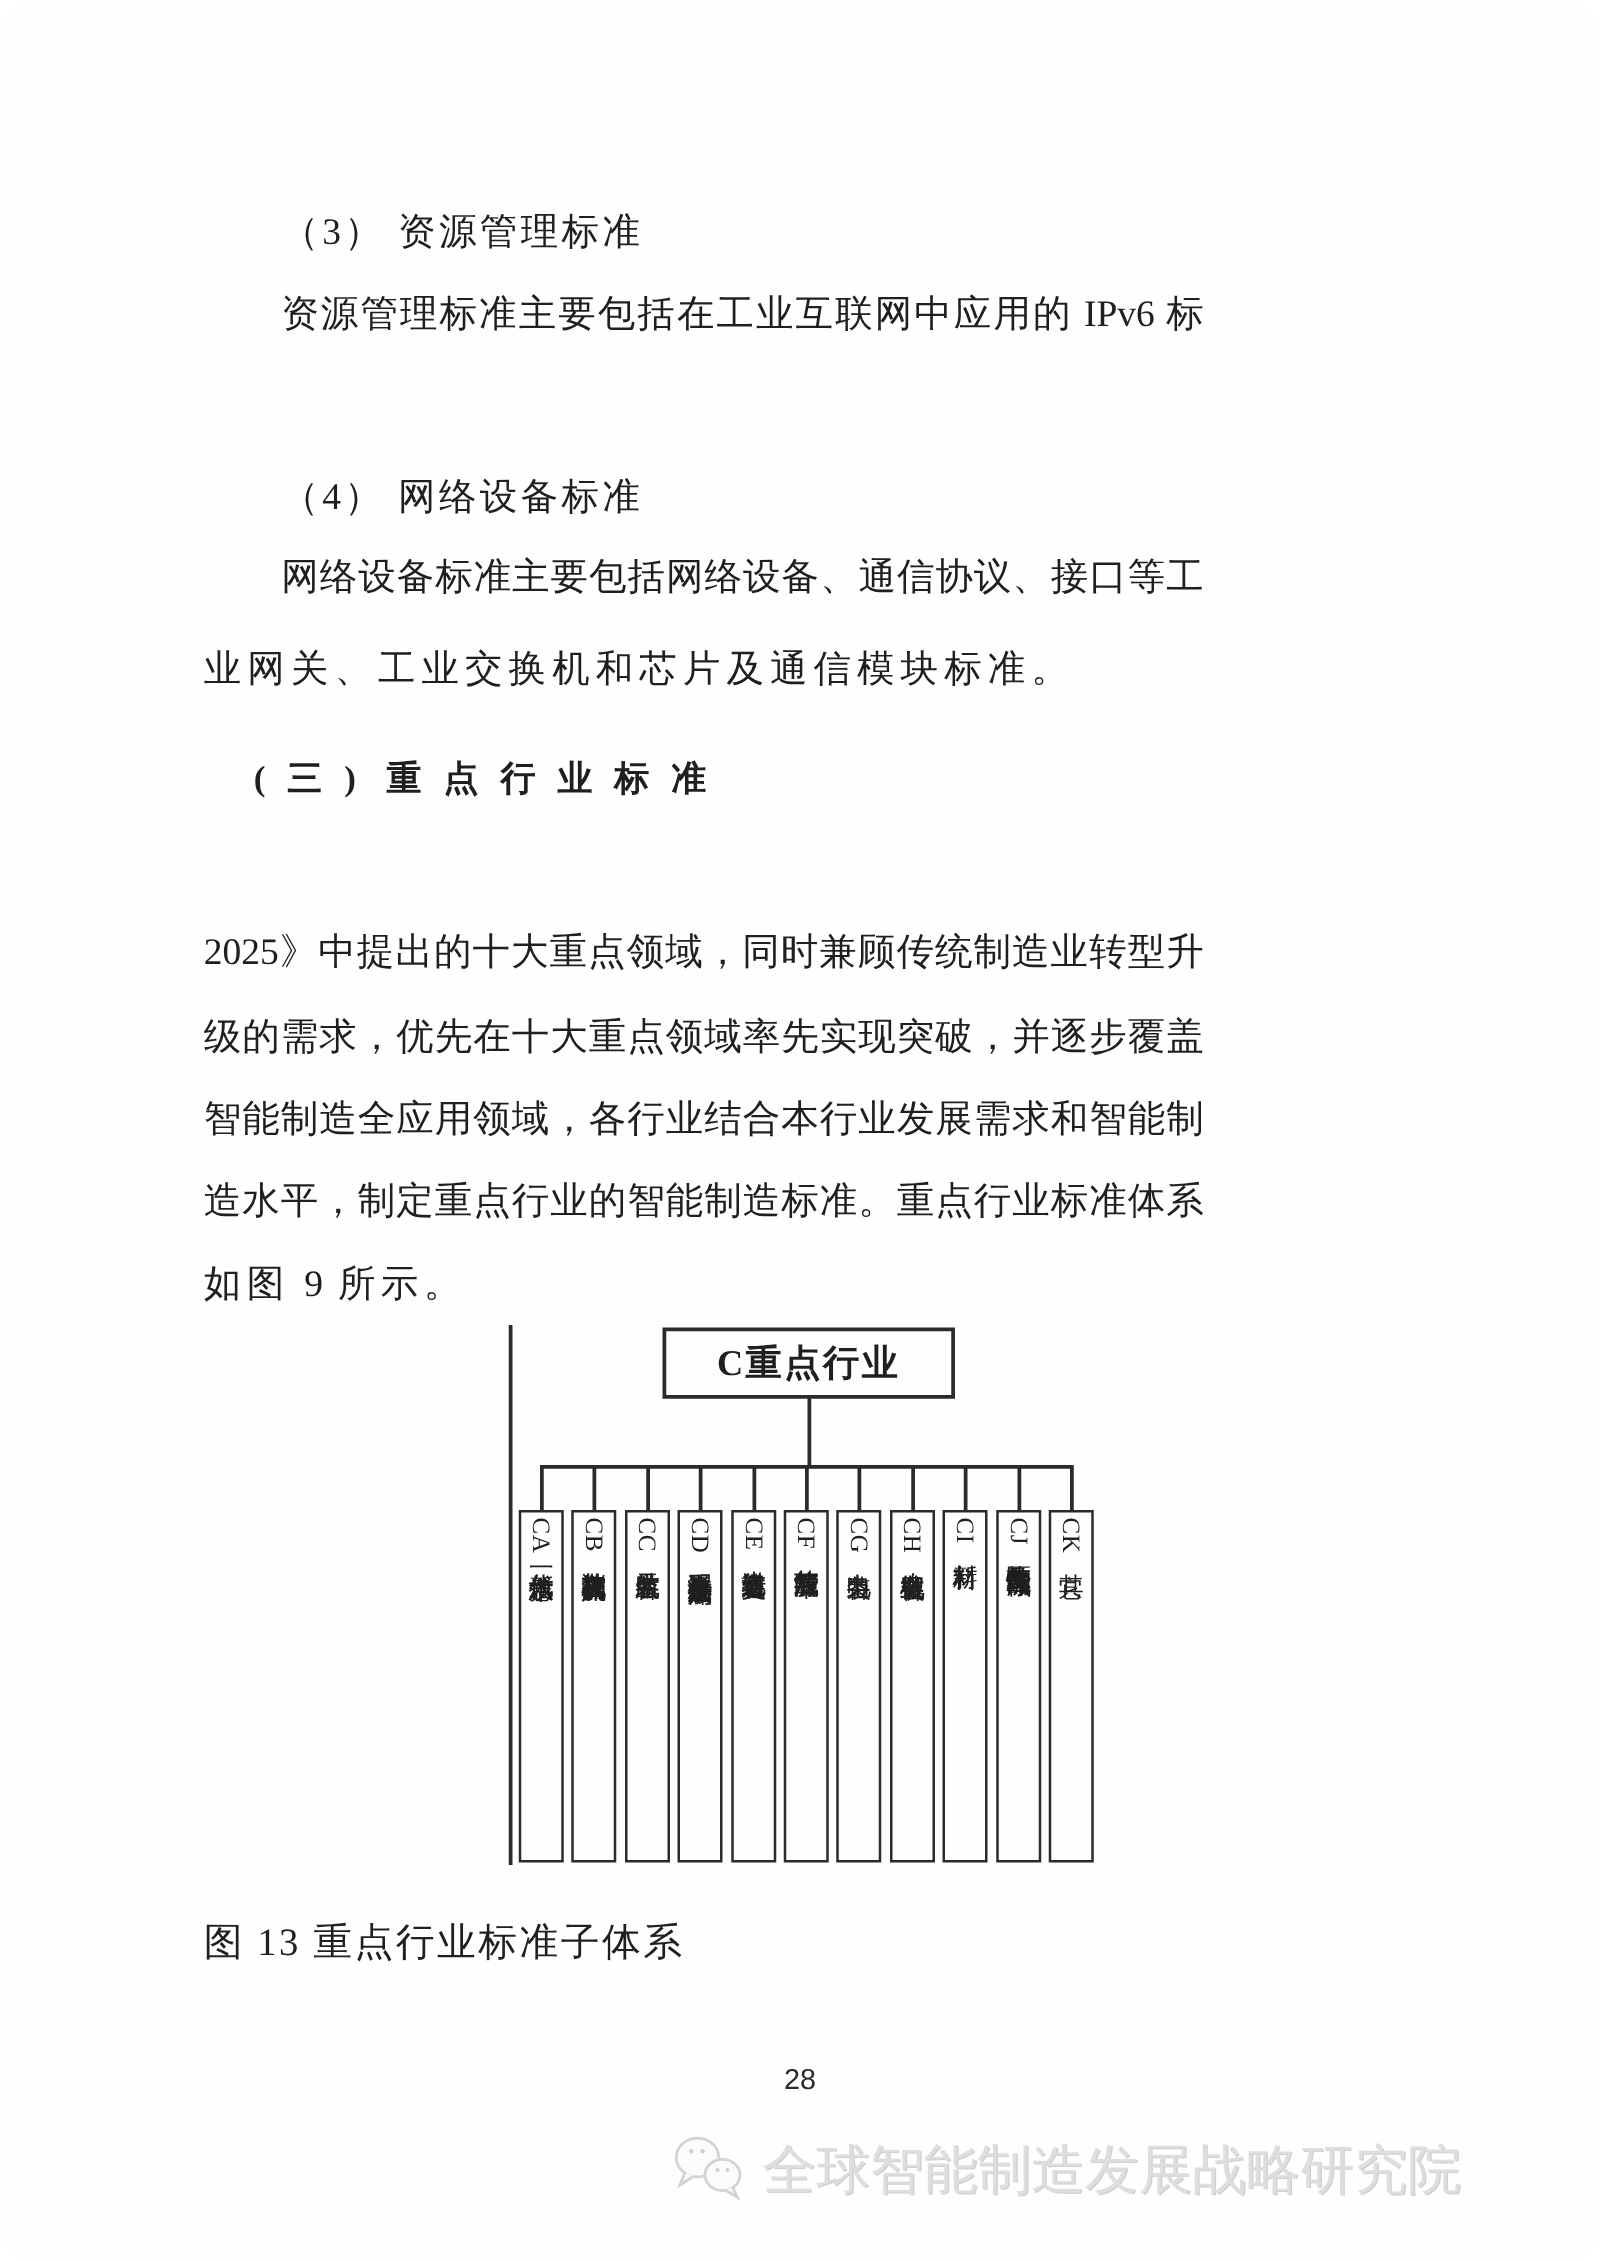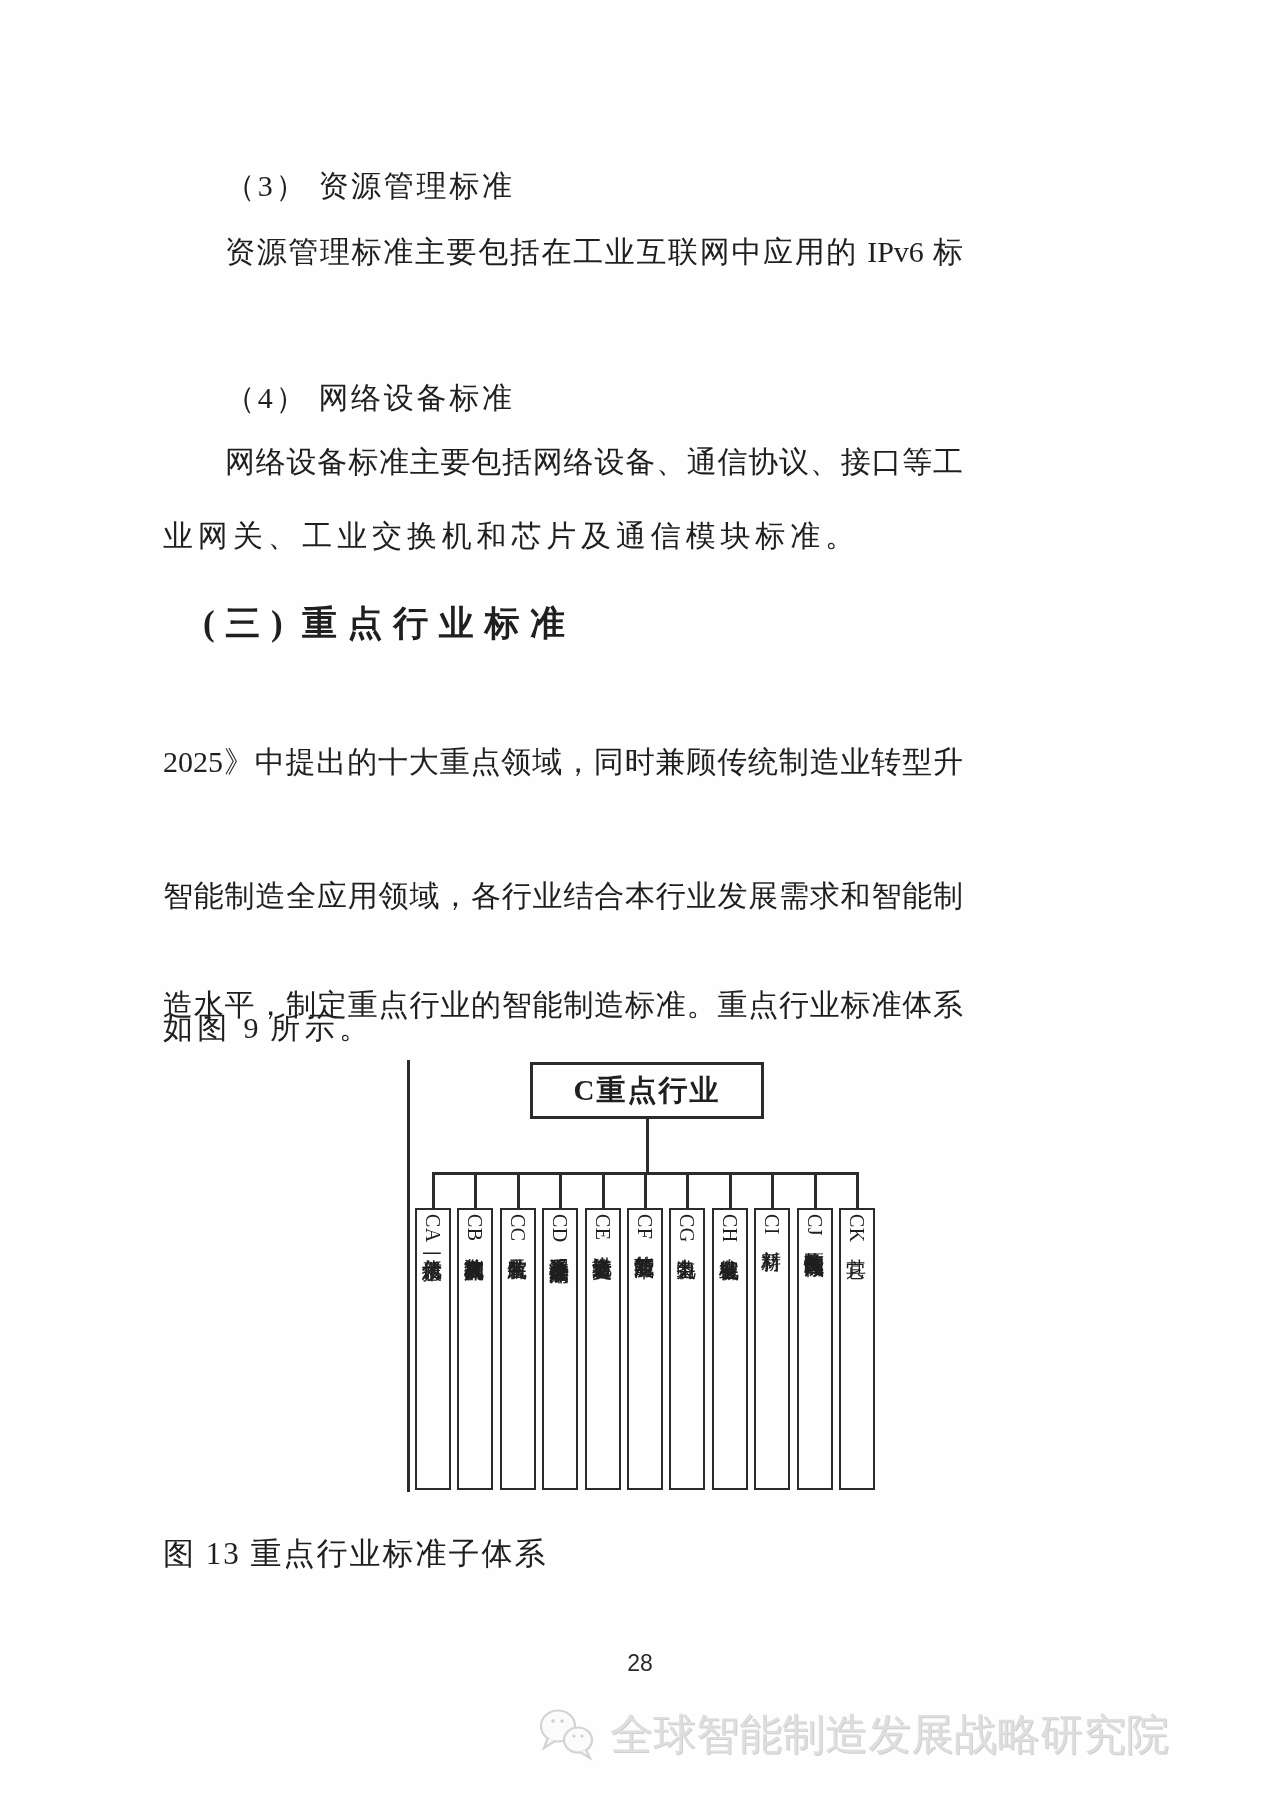--- a/index.html
+++ b/index.html
@@ -17,21 +17,21 @@
     position:absolute;
     left:163px;
     box-sizing:border-box;
     font-size:30px;
     line-height:40px;
     color:#1f1f1f;
     text-align:justify;
     text-align-last:justify;
     letter-spacing:0px;
   }
-  .tline.bold { font-weight:700; font-size:35px; }
+  .tline.bold { font-weight:700; font-size:28px; }
   
   .dline { position:absolute; background:#2b2b2b; }
   .rootbox {
     position:absolute;
     left:530px; top:1062px; width:234px; height:57px;
     border:3px solid #2b2b2b; box-sizing:border-box;
     background:#fefefe;
     display:flex; align-items:center; justify-content:center;
     font-size:29px; font-weight:700; letter-spacing:2px;
   }
@@ -82,22 +82,23 @@
 
 <div class="page">
 
   <div class="tline" style="top:166px; width:349px; padding-left:62px;">（3）  资源管理标准</div>
   <div class="tline" style="top:232px; width:800px; padding-left:62px;">资源管理标准主要包括在工业互联网中应用的 IPv6 标</div>
   <div class="tline" style="top:378px; width:349px; padding-left:62px;">（4）  网络设备标准</div>
   <div class="tline" style="top:442px; width:800px; padding-left:62px;">网络设备标准主要包括网络设备、通信协议、接口等工</div>
   <div class="tline" style="top:516px; width:692px;">业网关、工业交换机和芯片及通信模块标准。</div>
   <div class="tline bold" style="top:604px; width:402px; padding-left:40px;">(三)  重点行业标准</div>
   <div class="tline" style="top:742px; width:800px;">2025》中提出的十大重点领域，同时兼顾传统制造业转型升</div>
+  <div class="tline" style="top:810px; width:800px;">级的需求，优先在十大重点领域率先实现突破，并逐步覆盖</div>
   <div class="tline" style="top:876px; width:800px;">智能制造全应用领域，各行业结合本行业发展需求和智能制</div>
-  <div class="tline" style="top:941px; width:800px;margin-top:44px;">造水平，制定重点行业的智能制造标准。重点行业标准体系</div>
+  <div class="tline" style="top:941px; width:800px;">造水平，制定重点行业的智能制造标准。重点行业标准体系</div>
   <div class="tline" style="top:1008px; width:206px;">如图 9 所示。</div>
 
   <div>
 
     <div class="dline" style="left:407px; top:1060px; width:3px; height:432px;"></div>
 
     <div class="rootbox">
       <span>C重点行业</span>
     </div>
 

